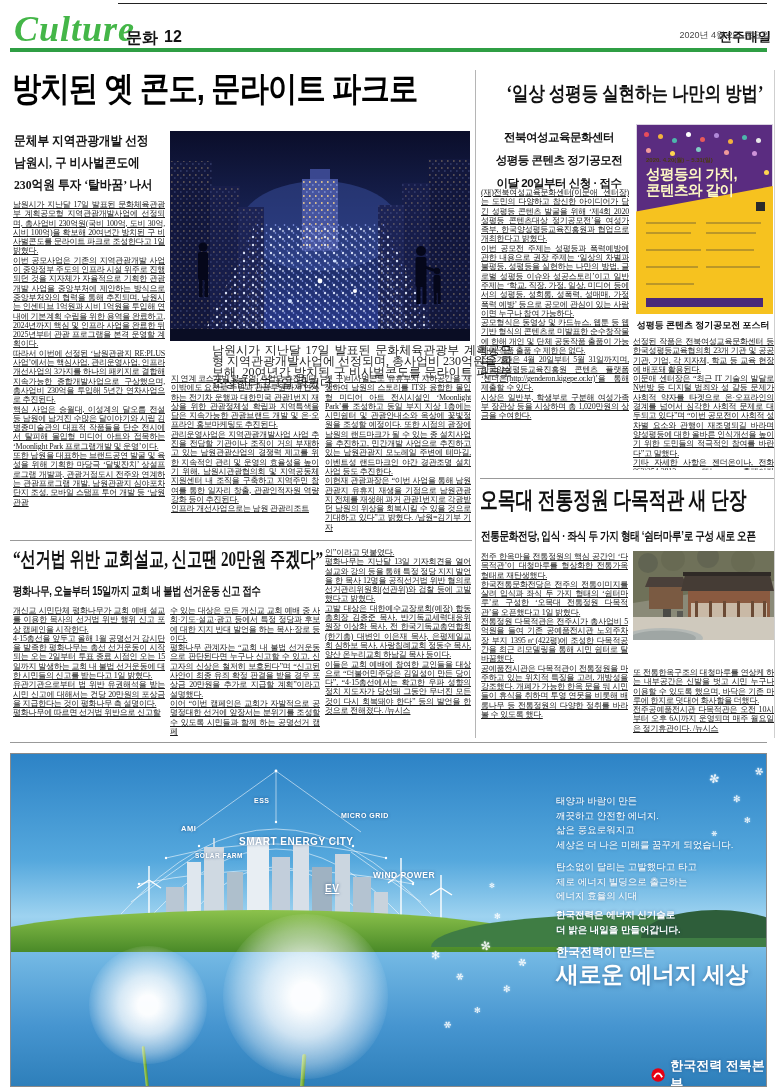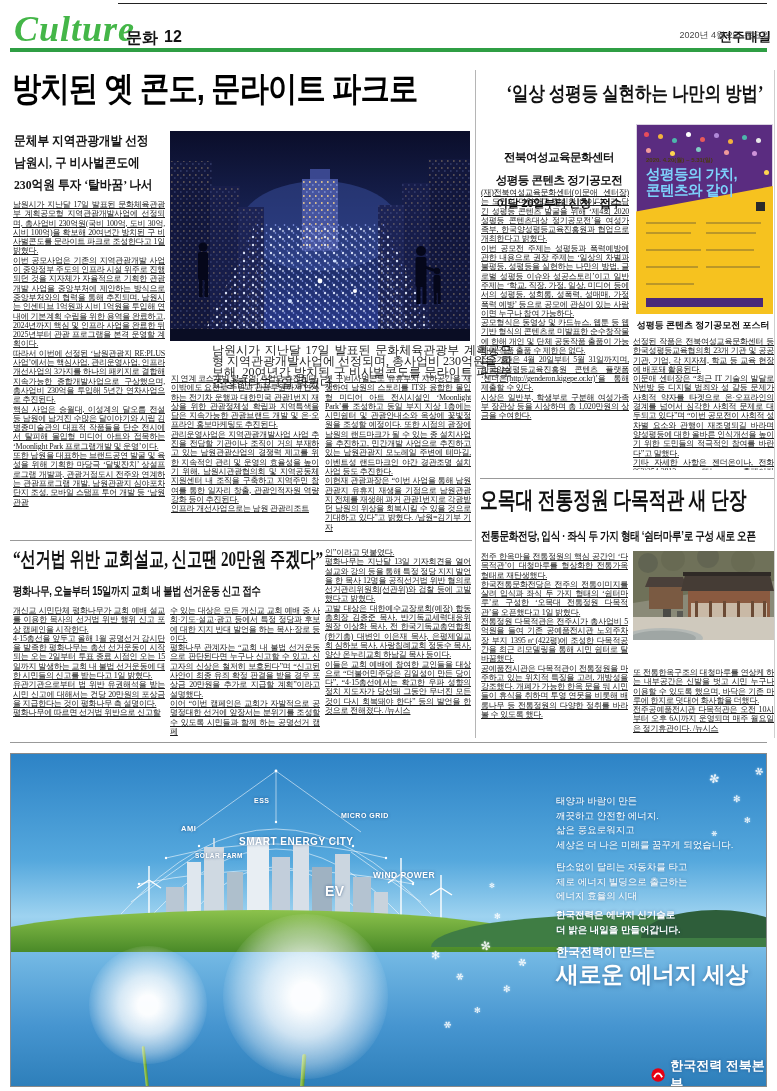--- a/index.html
+++ b/index.html
@@ -27,21 +27,21 @@
   .col{font-size:8px;line-height:9.3px;letter-spacing:-0.2px;text-align:justify;
        white-space:pre-line;overflow:hidden;color:#1a1a1a;text-decoration:underline;}
   .caption{font-size:12px;line-height:11px;text-align:justify;color:#222;margin-left:42px;}
   .headline-main{left:12px;top:66px;width:460px;font-size:34px;font-weight:900;letter-spacing:-1px;
        transform:scaleX(.86);transform-origin:left top;white-space:nowrap;color:#000;}
   .subhead-main{left:14px;top:130px;width:160px;font-size:13px;font-weight:bold;line-height:22px;
        transform:scaleX(.9);transform-origin:left top;white-space:nowrap;}
   .headline-g{left:480px;top:80px;width:295px;text-align:center;font-size:20px;font-weight:bold;
        transform:scaleX(.82);transform-origin:center top;white-space:nowrap;}
   .subhead-g{left:489px;top:126px;width:140px;text-align:center;font-size:11.5px;font-weight:bold;
-       line-height:23px;letter-spacing:-0.5px;margin-top:20px;}
+       line-height:23px;letter-spacing:-0.5px;}
   .headline-o{left:480px;top:484px;width:295px;font-size:24px;font-weight:bold;letter-spacing:0;
        transform:scaleX(.74);transform-origin:left top;white-space:nowrap;}
   .subhead-o{left:481px;top:528px;font-size:12px;font-weight:bold;letter-spacing:-0.4px;
        transform:scaleX(.8);transform-origin:left top;white-space:nowrap;}
   .headline-c{left:13px;top:545px;font-size:21px;font-weight:bold;
        transform:scaleX(.72);transform-origin:left top;white-space:nowrap;}
   .subhead-c{left:13px;top:583px;font-size:12px;font-weight:bold;letter-spacing:-0.4px;
        transform:scaleX(.78);transform-origin:left top;white-space:nowrap;}
   
   .main-photo{left:170px;top:131px;width:300px;height:210px;overflow:hidden;background:#0c102e;}
@@ -54,21 +54,21 @@
   .crowd-dot{position:absolute;left:8px;top:8px;width:5px;height:5px;border-radius:50%;background:#e84c5a;
       box-shadow:14px 2px 0 #f2b23c,28px 6px 0 #4db6ac,42px 0 0 #ffffff,56px 5px 0 #e85a5a,
       70px 1px 0 #b088d8,84px 7px 0 #f2b23c,98px 3px 0 #4db6ac,112px 6px 0 #e8e8e8,
       2px 16px 0 #f29b9b,26px 19px 0 #ffd54f,52px 15px 0 #80cbc4,80px 18px 0 #ef9a9a,
       108px 19px 0 #ce93d8,120px 38px 0 #ffd54f,123px 58px 0 #ef5350,118px 78px 0 #4db6ac,
       122px 98px 0 #ffd54f,119px 118px 0 #ef9a9a,123px 138px 0 #80cbc4;}
   .poster-yellow{position:absolute;left:0;top:62px;width:137px;height:128px;background:#f6c21f;
       clip-path:polygon(0 20%,100% 0,100% 100%,0 100%);}
   .poster-period{position:absolute;left:10px;top:32px;font-size:6px;font-weight:bold;color:#4a3a10;
       font-family:"Liberation Sans",sans-serif;}
-  .poster-title{position:absolute;left:10px;top:42px;font-size:14.5px;font-weight:900;color:#7dd3fc;
+  .poster-title{position:absolute;left:10px;top:42px;font-size:14.5px;font-weight:900;color:#fef9c3;
       line-height:16px;white-space:pre-line;font-family:"Liberation Sans",sans-serif;letter-spacing:-0.5px;}
   .poster-qr{position:absolute;right:8px;top:78px;width:9px;height:9px;background:#2a2a2a;}
   .poster-bar{position:absolute;height:2px;background:#8a7430;opacity:.55;}
   .poster-footer{position:absolute;left:10px;bottom:7px;width:117px;height:9px;background:#4a2878;}
   .poster-caption{left:630px;top:319px;width:146px;text-align:center;font-size:9px;font-weight:bold;}
   
   .ad{left:10px;top:753px;width:755px;height:332px;border:1px solid #8a8a8a;overflow:hidden;
       background:linear-gradient(180deg,#2d83c6 0%,#55a8dd 32%,#9ed3f0 49%,#74b9e4 60%,#4695d0 82%,#2e7fba 100%);}
   .hill1{position:absolute;left:-50px;top:156px;width:600px;height:42px;border-radius:50% 50% 0 0/90% 90% 0 0;
       background:linear-gradient(180deg,#8cc24c,#4a8a28);}
@@ -346,32 +346,32 @@
         </g>
       </svg>
     </div>
 
     <div class="dlabel" style="left:243px;top:43px;font-size:7px;">ESS</div>
     <div class="dlabel" style="left:330px;top:58px;font-size:7px;">MICRO GRID</div>
     <div class="dlabel" style="left:170px;top:70px;font-size:7.5px;">AMI</div>
     <div class="dlabel" style="left:228px;top:82px;font-size:10px;">SMART ENERGY CITY</div>
     <div class="dlabel" style="left:184px;top:98px;font-size:6.5px;">SOLAR FARM</div>
     <div class="dlabel" style="left:362px;top:116px;font-size:8.5px;">WIND POWER</div>
-    <div class="dlabel" style="left:314px;top:129px;font-size:14px;">EV</div>
+    <div class="dlabel" style="left:314px;top:129px;font-size:10px;text-decoration:underline;">EV</div>
     <div class="dlabel" style="left:150px;top:164px;font-size:6.5px;">K-BEMS</div>
 
     <div class="hill1"></div>
     <div class="hill2"></div>
     <div class="hill3"></div>
 
     <div class="ad-copy" style="left:545px;top:40px;">태양과 바람이 만든
 깨끗하고 안전한 에너지.
 삶은 풍요로워지고
 세상은 더 나은 미래를 꿈꾸게 되었습니다.</div>
-    <div class="ad-copy" style="left:545px;top:106px;">탄소없이 달리는 자동차를 타고
+    <div class="ad-copy" style="left:545px;top:106px;">탄소없이 달리는 고발했다고 타고
 제로 에너지 빌딩으로 출근하는
 에너지 효율의 시대</div>
     <div class="ad-copy" style="left:545px;top:154px;font-weight:bold;">한국전력은 에너지 신기술로
 더 밝은 내일을 만들어갑니다.</div>
     <div class="ad-slogan-small">한국전력이 만드는</div>
     <div class="ad-slogan-large">새로운 에너지 세상</div>
 
     <div class="stem" style="left:290px;top:300px;height:40px;transform:rotate(4deg);"></div>
     <div class="stem" style="left:133px;top:292px;height:45px;width:3px;transform:rotate(-6deg);"></div>
     <div class="dandelion dd1"></div>

